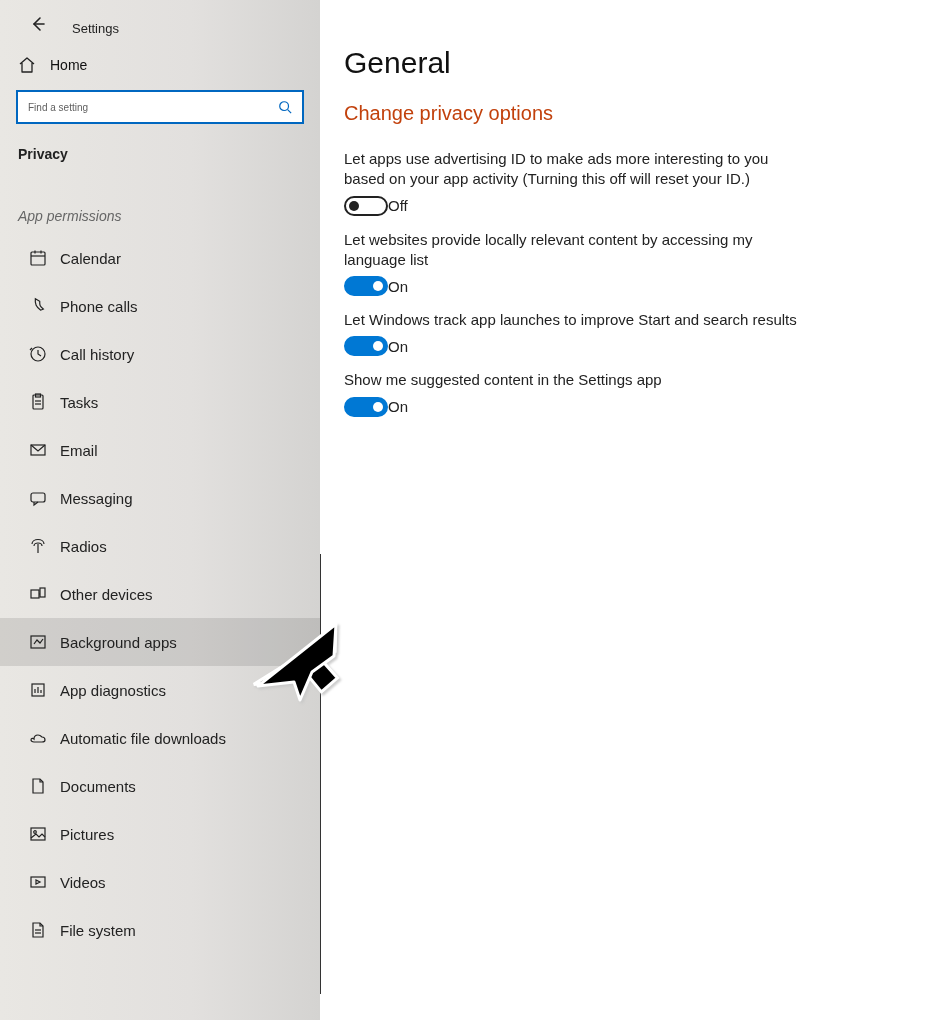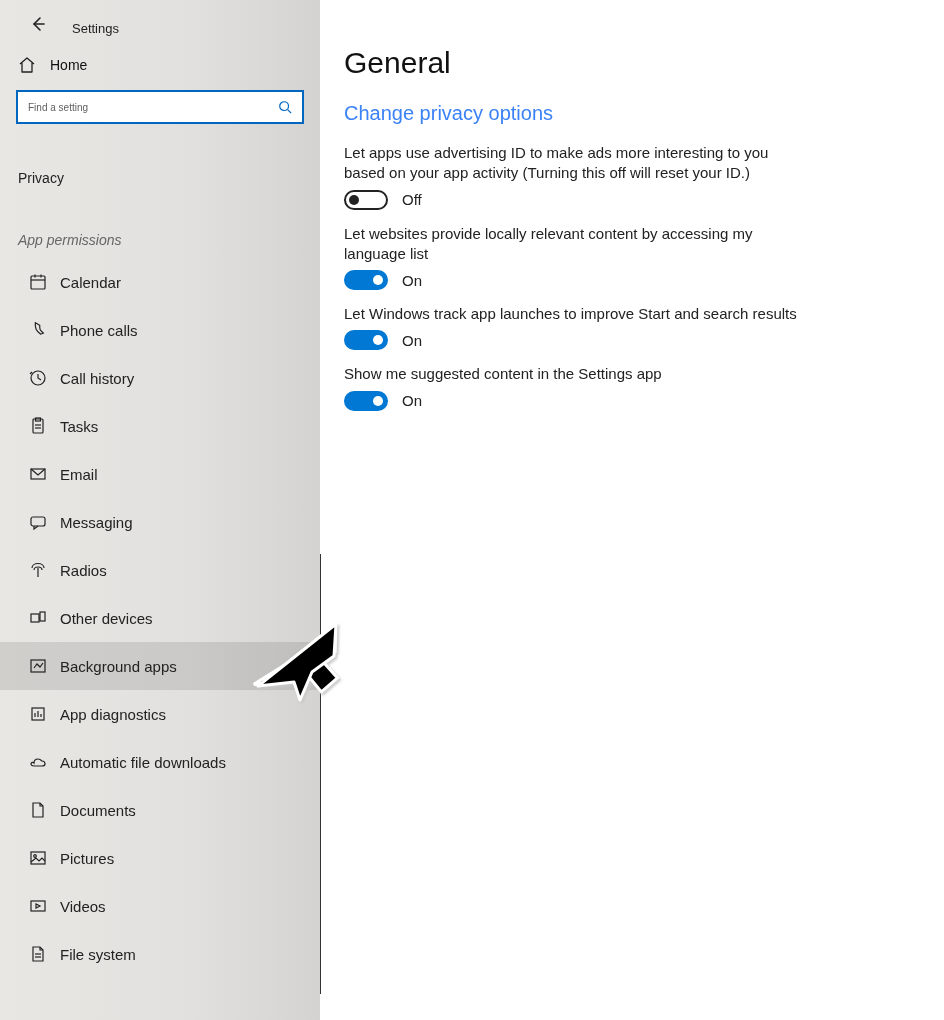--- a/index.html
+++ b/index.html
@@ -21,40 +21,40 @@
     margin: 6px 16px 14px; height: 34px;
     border: 2px solid #0067c0; background: #fff;
     display: flex; align-items: center; padding: 0 10px;
   }
   .searchbox input {
     flex: 1; border: none; outline: none; font-size: 10px; color: #333;
     background: transparent;
   }
   .searchbox input::placeholder { color: #5f5f5f; }
   .searchbox .sicon { color: #0067c0; }
-  .section-title { font-size: 14px; font-weight: 400; color: #222; padding: 8px 18px 18px; margin-top: 24px; }
+  .section-title { font-size: 14px; font-weight: 700; color: #222; padding: 8px 18px 18px; }
   .group-label { font-size: 14px; color: #666; padding: 28px 18px 10px; font-style: italic; }
   .nav { display: flex; flex-direction: column; }
   .nav-item {
     display: flex; align-items: center; height: 48px;
     padding: 0 28px; cursor: default; font-size: 15px; color: #222;
   }
   .nav-item.selected { background: rgba(0,0,0,0.10); }
   .nav-item .icon { width: 20px; display: flex; align-items: center; justify-content: center; }
   .nav-item .label { margin-left: 12px; }
   .divider-right {
     position: absolute; right: -1px; top: 554px; width: 1px; height: 440px;
     background: #333;
   }
   .content { flex: 1; padding: 46px 24px 24px; background: #fff; }
   .page-title { font-size: 30px; font-weight: 500; color: #111; margin-bottom: 22px; }
-  .subhead { font-size: 20px; font-weight: 400; color: #3b82f6; margin-bottom: 18px; }
+  .subhead { font-size: 20px; font-weight: 400; color: #c2410c; margin-bottom: 24px; }
   .opt { margin-bottom: 14px; max-width: 460px; }
   .opt-desc { font-size: 15px; color: #222; line-height: 1.35; margin-bottom: 6px; }
-  .toggle-row { display: flex; align-items: center; gap: 14px; margin-top: 4px; }
+  .toggle-row { display: flex; align-items: center; margin-top: 4px; }
   .toggle {
     width: 44px; height: 20px; border-radius: 20px; position: relative;
     cursor: default;
   }
   .toggle.off { border: 2px solid #222; background: #fff; }
   .toggle.off .knob { width: 10px; height: 10px; border-radius: 50%; background: #222; position: absolute; top: 3px; left: 3px; }
   .toggle.on { background: #0078d4; border: 2px solid #0078d4; }
   .toggle.on .knob { width: 10px; height: 10px; border-radius: 50%; background: #fff; position: absolute; top: 3px; right: 3px; }
   .toggle-label { font-size: 15px; color: #222; }
   .cursor-annotation {

